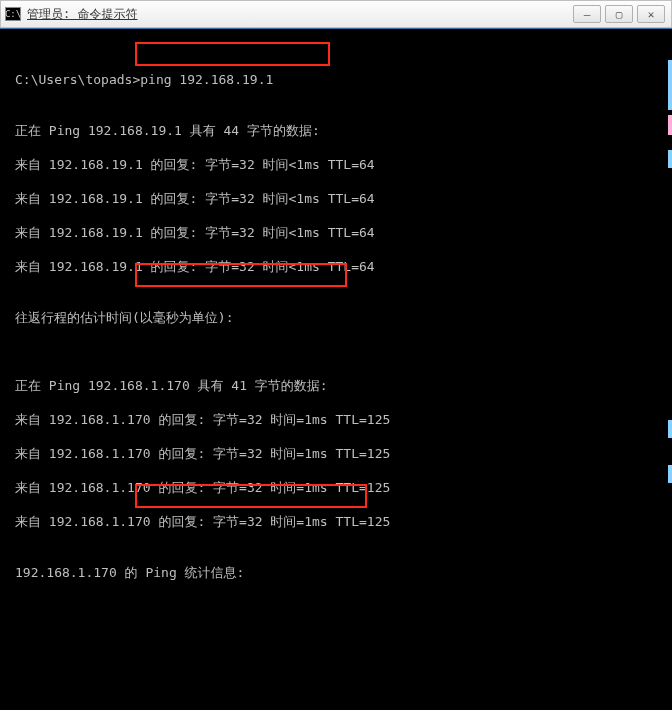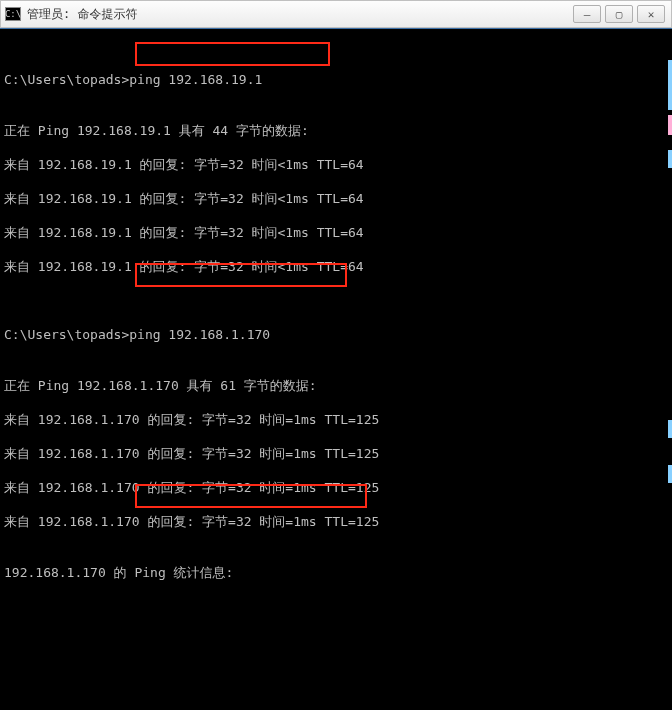--- a/index.html
+++ b/index.html
@@ -8,31 +8,31 @@
   .titlebar {
     height: 28px; background: linear-gradient(#fdfdfd, #ebebeb);
     border: 1px solid #c0c0c0; display: flex; align-items: center;
     padding: 0 4px; gap: 6px; font-size: 12px; color: #333;
   }
   .title-icon {
     width: 16px; height: 14px; background: #000; border: 1px solid #888;
     display: inline-flex; align-items: center; justify-content: center;
     font-size: 9px; color: #ccc; font-family: monospace;
   }
-  .title-text { flex: 1; }
+  .title-text { flex: 1; text-decoration: underline; }
   .win-btns { display: flex; gap: 4px; margin-right: 2px; }
   .win-btn {
     width: 28px; height: 18px; border: 1px solid #b0b0b0; border-radius: 2px;
     background: linear-gradient(#fafafa,#e4e4e4);
     display: flex; align-items: center; justify-content: center;
     font-size: 11px; color: #555;
   }
   .terminal {
     background: #000; color: #bfbfbf; width: 672px; height: 682px;
-    padding: 8px 6px 6px 4px; font-size: 13px; line-height: 17px;
+    padding: 8px 6px 6px 15px; font-size: 13px; line-height: 17px;
     white-space: pre; position: relative; overflow: hidden;
     border-top: 1px solid #3a6ea5;
   }
   .line { position: relative; }
   .hl-box {
     position: absolute; border: 2px solid #ff2a17; pointer-events: none;
   }
   .side-dec { position: absolute; right: 0; top: 0; width: 4px; height: 100%; }
   .sd { position: absolute; right: 0; width: 4px; }
   .blue { background: #88d0ff; }
@@ -55,24 +55,24 @@
   <div class="terminal">
 <div class="line"></div>
 <div class="line"><span>C:\Users\topads&gt;</span><span>ping 192.168.19.1</span></div>
 <div class="line"></div>
 <div class="line">正在 Ping 192.168.19.1 具有 44 字节的数据:</div>
 <div class="line">来自 192.168.19.1 的回复: 字节=32 时间&lt;1ms TTL=64</div>
 <div class="line">来自 192.168.19.1 的回复: 字节=32 时间&lt;1ms TTL=64</div>
 <div class="line">来自 192.168.19.1 的回复: 字节=32 时间&lt;1ms TTL=64</div>
 <div class="line">来自 192.168.19.1 的回复: 字节=32 时间&lt;1ms TTL=64</div>
 <div class="line"></div>
+<div class="line">往返行程的估计时间(以毫秒为单位):</div>
 <div class="line"></div>
-<div class="line"><span>C:\Users\topads&gt;</span><span>ping 192.168.1.170</span></div>
 <div class="line"></div>
-<div class="line">正在 Ping 192.168.1.170 具有 61 字节的数据:</div>
+<div class="line">正在 Ping 192.168.1.170 具有 41 字节的数据:</div>
 <div class="line">来自 192.168.1.170 的回复: 字节=32 时间=1ms TTL=125</div>
 <div class="line">来自 192.168.1.170 的回复: 字节=32 时间=1ms TTL=125</div>
 <div class="line">来自 192.168.1.170 的回复: 字节=32 时间=1ms TTL=125</div>
 <div class="line">来自 192.168.1.170 的回复: 字节=32 时间=1ms TTL=125</div>
 <div class="line"></div>
 <div class="line">192.168.1.170 的 Ping 统计信息:</div>
 
 
 
 <div class="line"></div>

